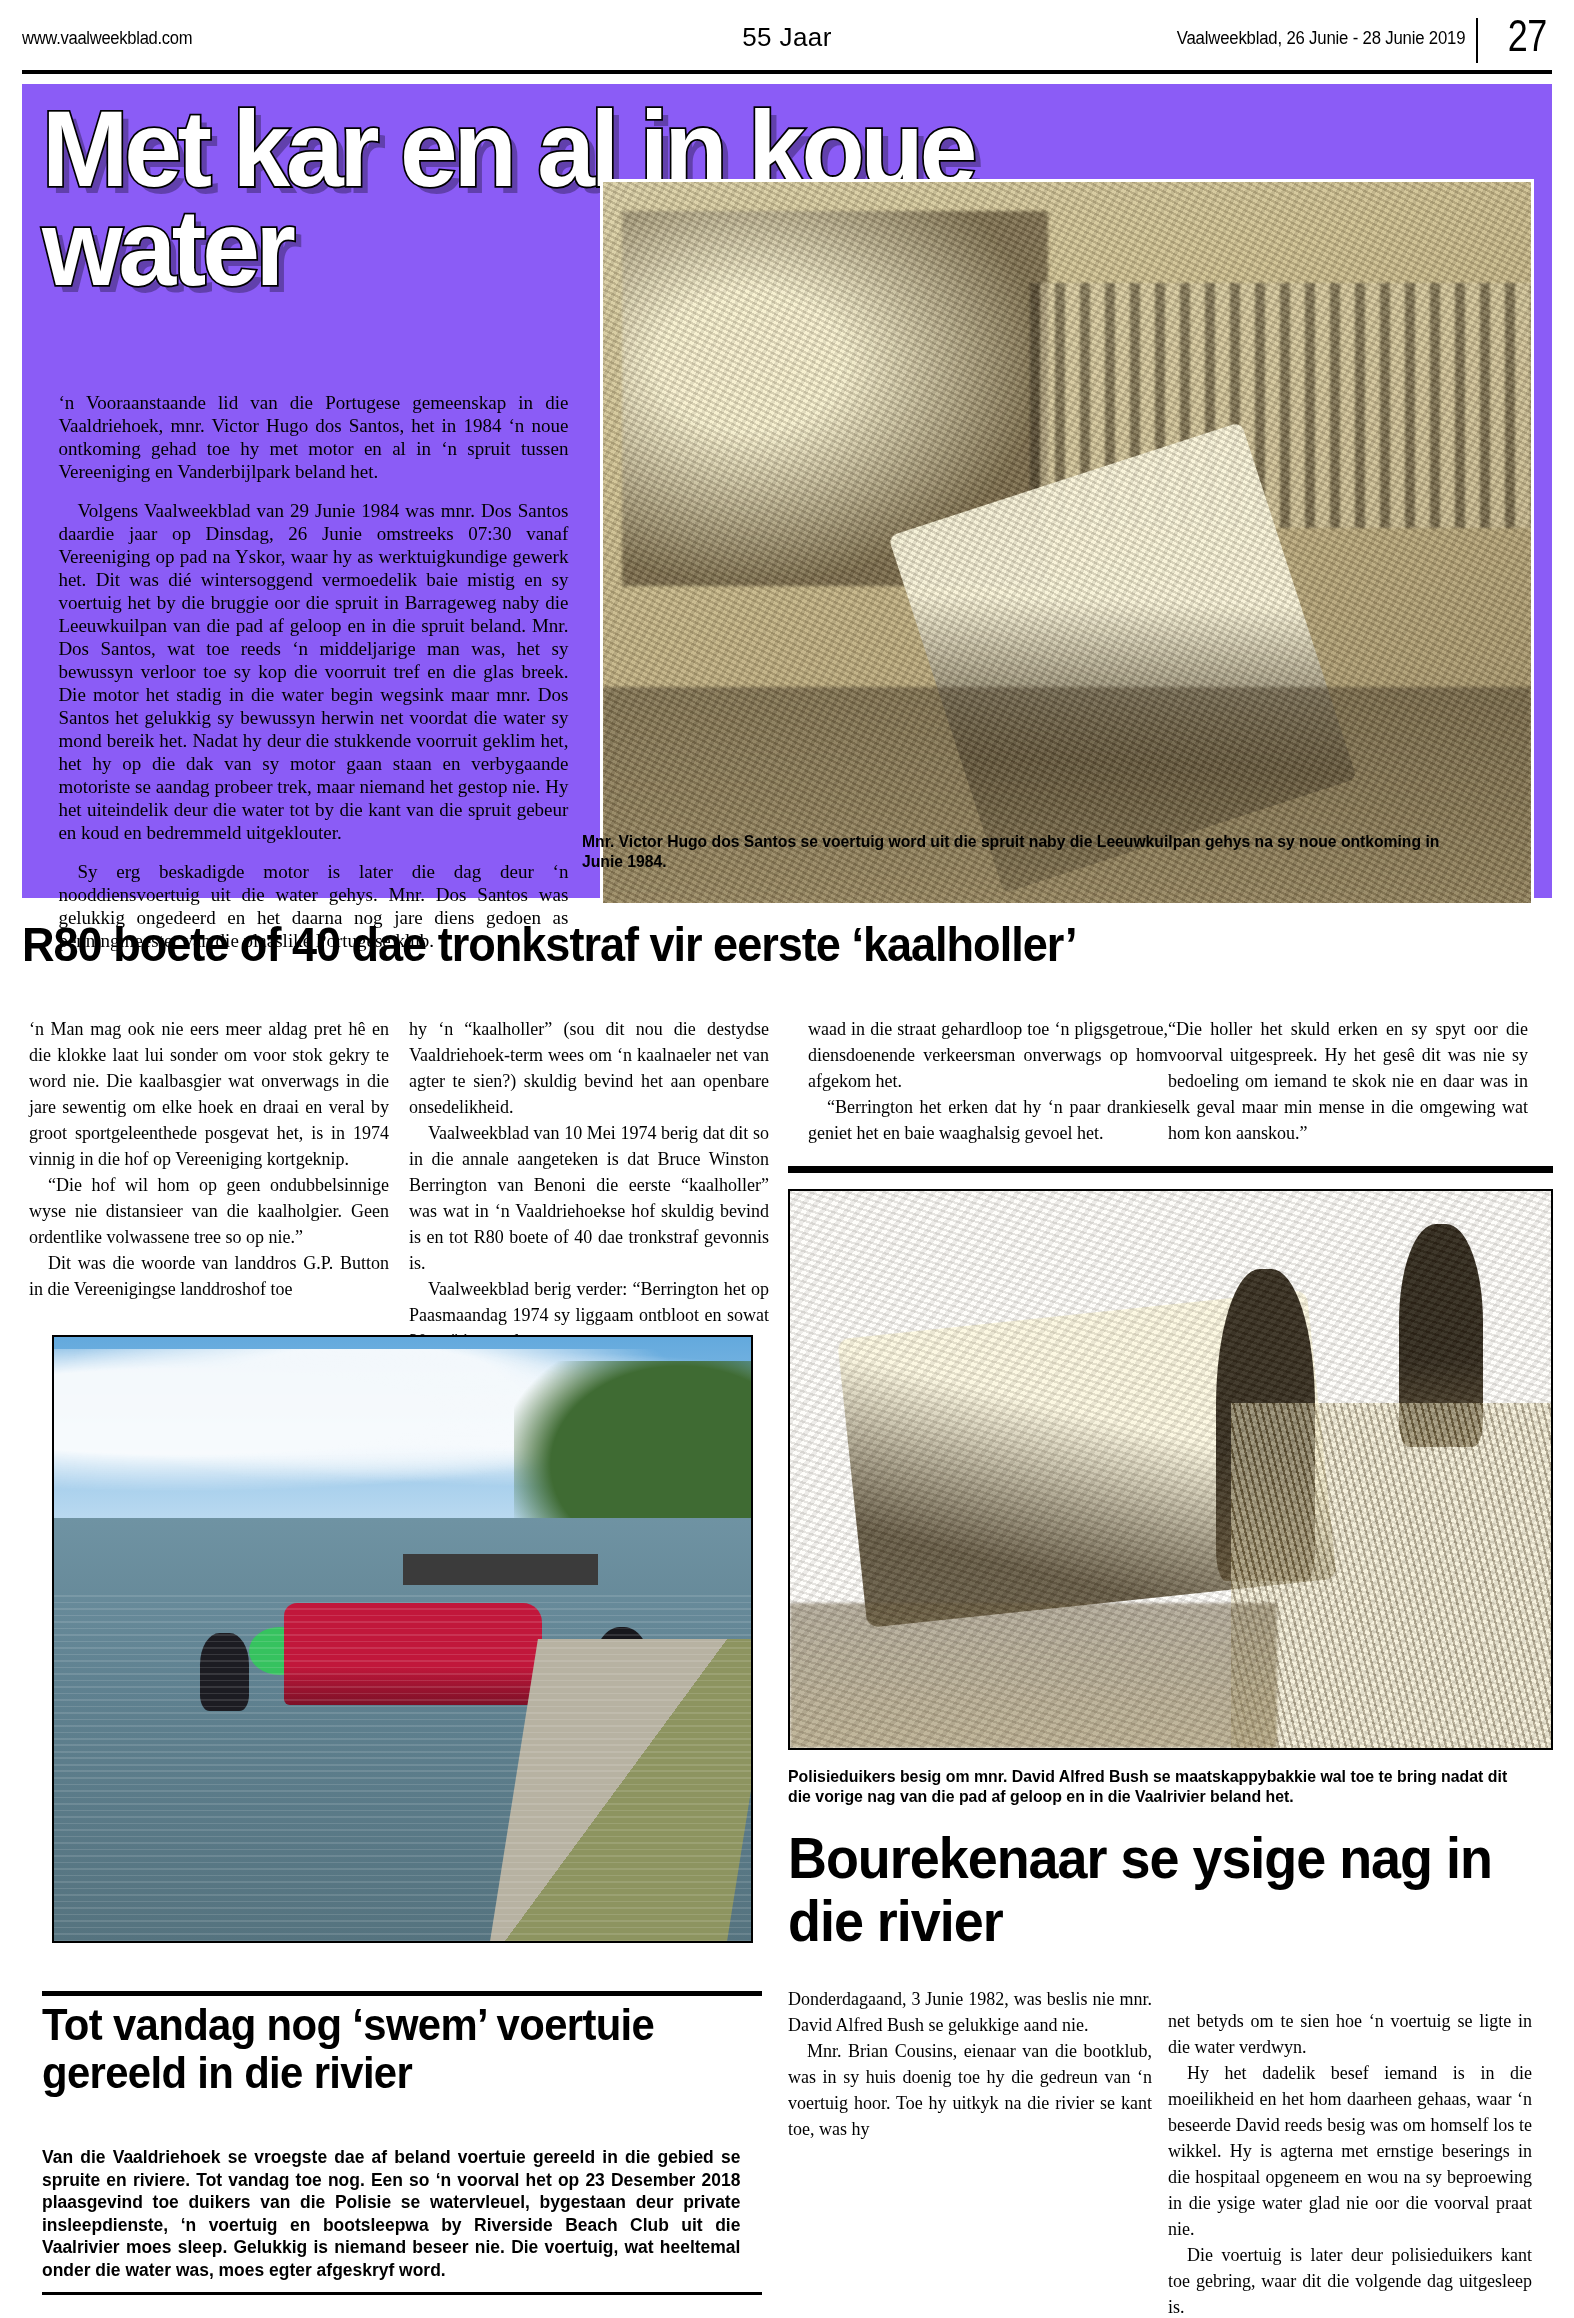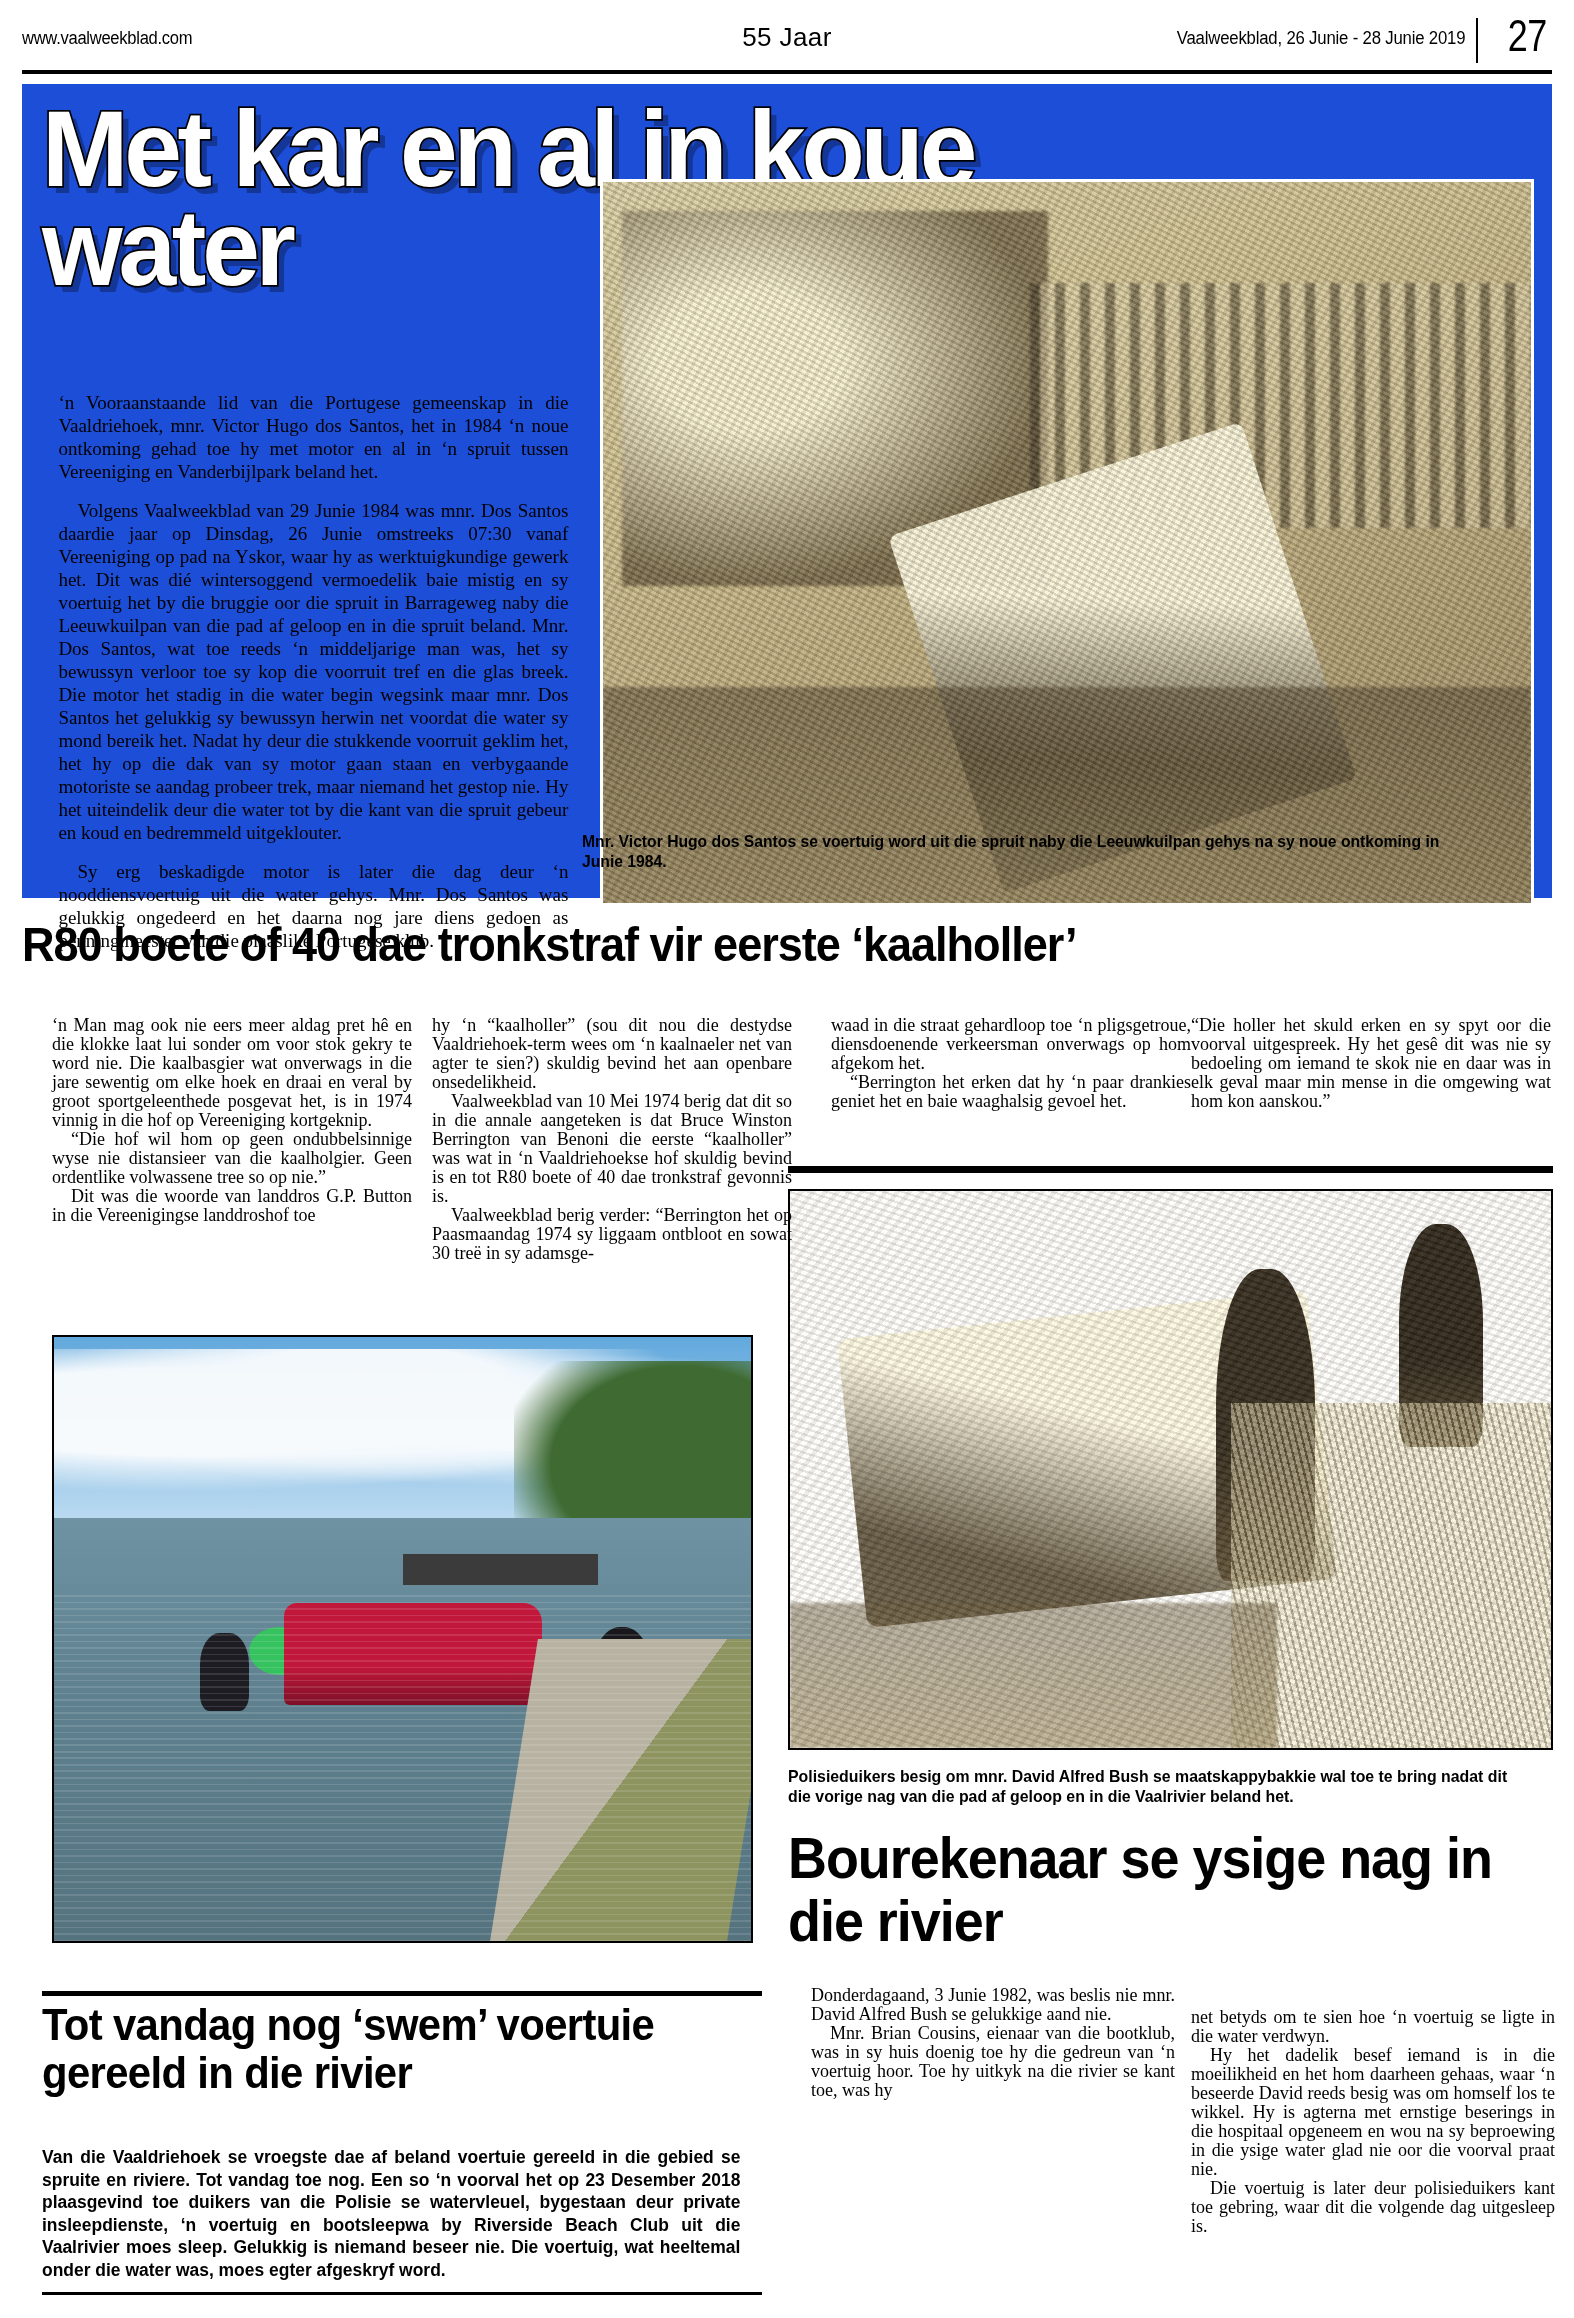--- a/index.html
+++ b/index.html
@@ -13,21 +13,21 @@
   .mh-center{position:absolute;left:0;right:0;top:1.5px;text-align:center;
              font-family:"Liberation Sans",sans-serif;font-size:26px;letter-spacing:0.4px;}
   .mh-date{position:absolute;right:87px;top:7.3px;font-family:"Liberation Sans",sans-serif;
            font-size:18px;letter-spacing:-0.2px;transform:scaleX(.93);transform-origin:right center;}
   .mh-divider{position:absolute;right:74px;top:-2.9px;width:2.2px;height:45px;background:#000;}
   .mh-page{position:absolute;right:5.8px;top:-10.2px;font-family:"Liberation Sans",sans-serif;
            font-size:45px;font-weight:400;letter-spacing:-0.7px;transform:scaleX(.8);transform-origin:right center;}
   .mh-rule{position:absolute;left:22px;top:70px;width:1530px;height:3.6px;background:#000;}
 
   
-  .lead{position:absolute;left:22px;top:84px;width:1530px;height:814px;background:#1d4ed8;}
+  .lead{position:absolute;left:22px;top:84px;width:1530px;height:814px;background:#8b5cf6;}
   .lead-title{position:absolute;left:20.4px;top:14.5px;width:996px;
       font-family:"Liberation Sans",sans-serif;font-weight:700;font-size:108px;line-height:.92;
       color:#ffffff;letter-spacing:-4.4px;transform:scaleX(.96);transform-origin:left top;
       -webkit-text-stroke:3.6px #000;paint-order:stroke fill;
       text-shadow:7.3px 7.3px 0 rgba(0,0,0,.30);}
   .lead-body{position:absolute;left:20.4px;top:291px;width:542px;
       font-size:19px;line-height:23px;text-align:justify;}
   .lead-body p{margin:16px;text-indent:0;}
   .lead-body p+p{text-indent:19px;}
 
@@ -51,21 +51,21 @@
   .lead-photo .water{position:absolute;left:0;bottom:0;width:100%;height:30%;
       background:linear-gradient(180deg, rgba(70,58,38,.55), rgba(140,124,88,.75));filter:blur(1.5px);}
   .lead-caption{position:absolute;left:582px;top:832px;width:931px;
       font-family:"Liberation Sans",sans-serif;font-weight:700;font-size:16.7px;line-height:20.4px;
       transform:scaleX(.94);transform-origin:left top;}
 
   
   .r80-head{position:absolute;left:22px;top:918px;width:1530px;
       font-family:"Liberation Sans",sans-serif;font-weight:700;font-size:49px;line-height:52px;
       letter-spacing:-1.1px;transform:scaleX(.92);transform-origin:left top;white-space:nowrap;}
-  .col{position:absolute;font-size:18px;line-height:19px;text-align:justify;margin-left:23px;}
+  .col{position:absolute;font-size:18px;line-height:26px;text-align:justify;}
   .col p{margin:0;}
   .col p+p{text-indent:19px;}
 
   .r80-c1{left:29px;top:1016px;width:360px;}
   .r80-c2{left:409px;top:1016px;width:360px;}
   .r80-c3{left:808px;top:1016px;width:360px;}
   .r80-c4{left:1168px;top:1016px;width:360px;}
 
   
   .photo-left{position:absolute;left:52px;top:1335px;width:701px;height:608px;

